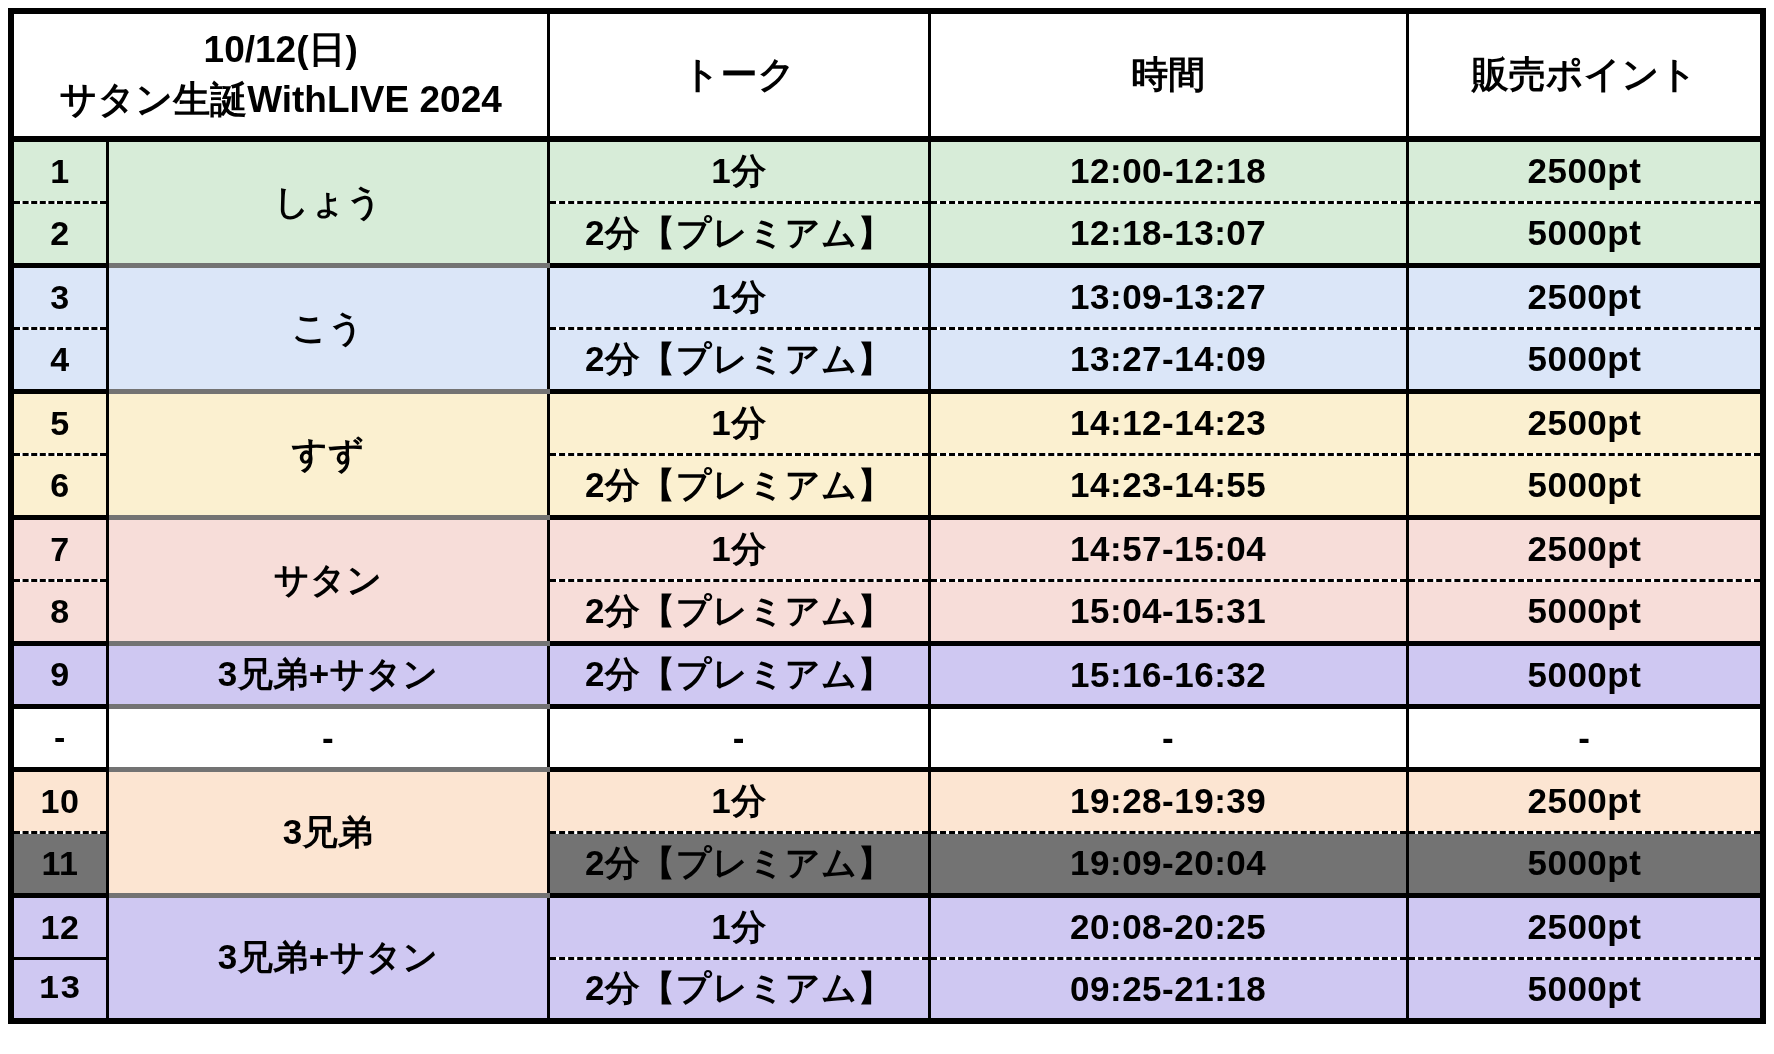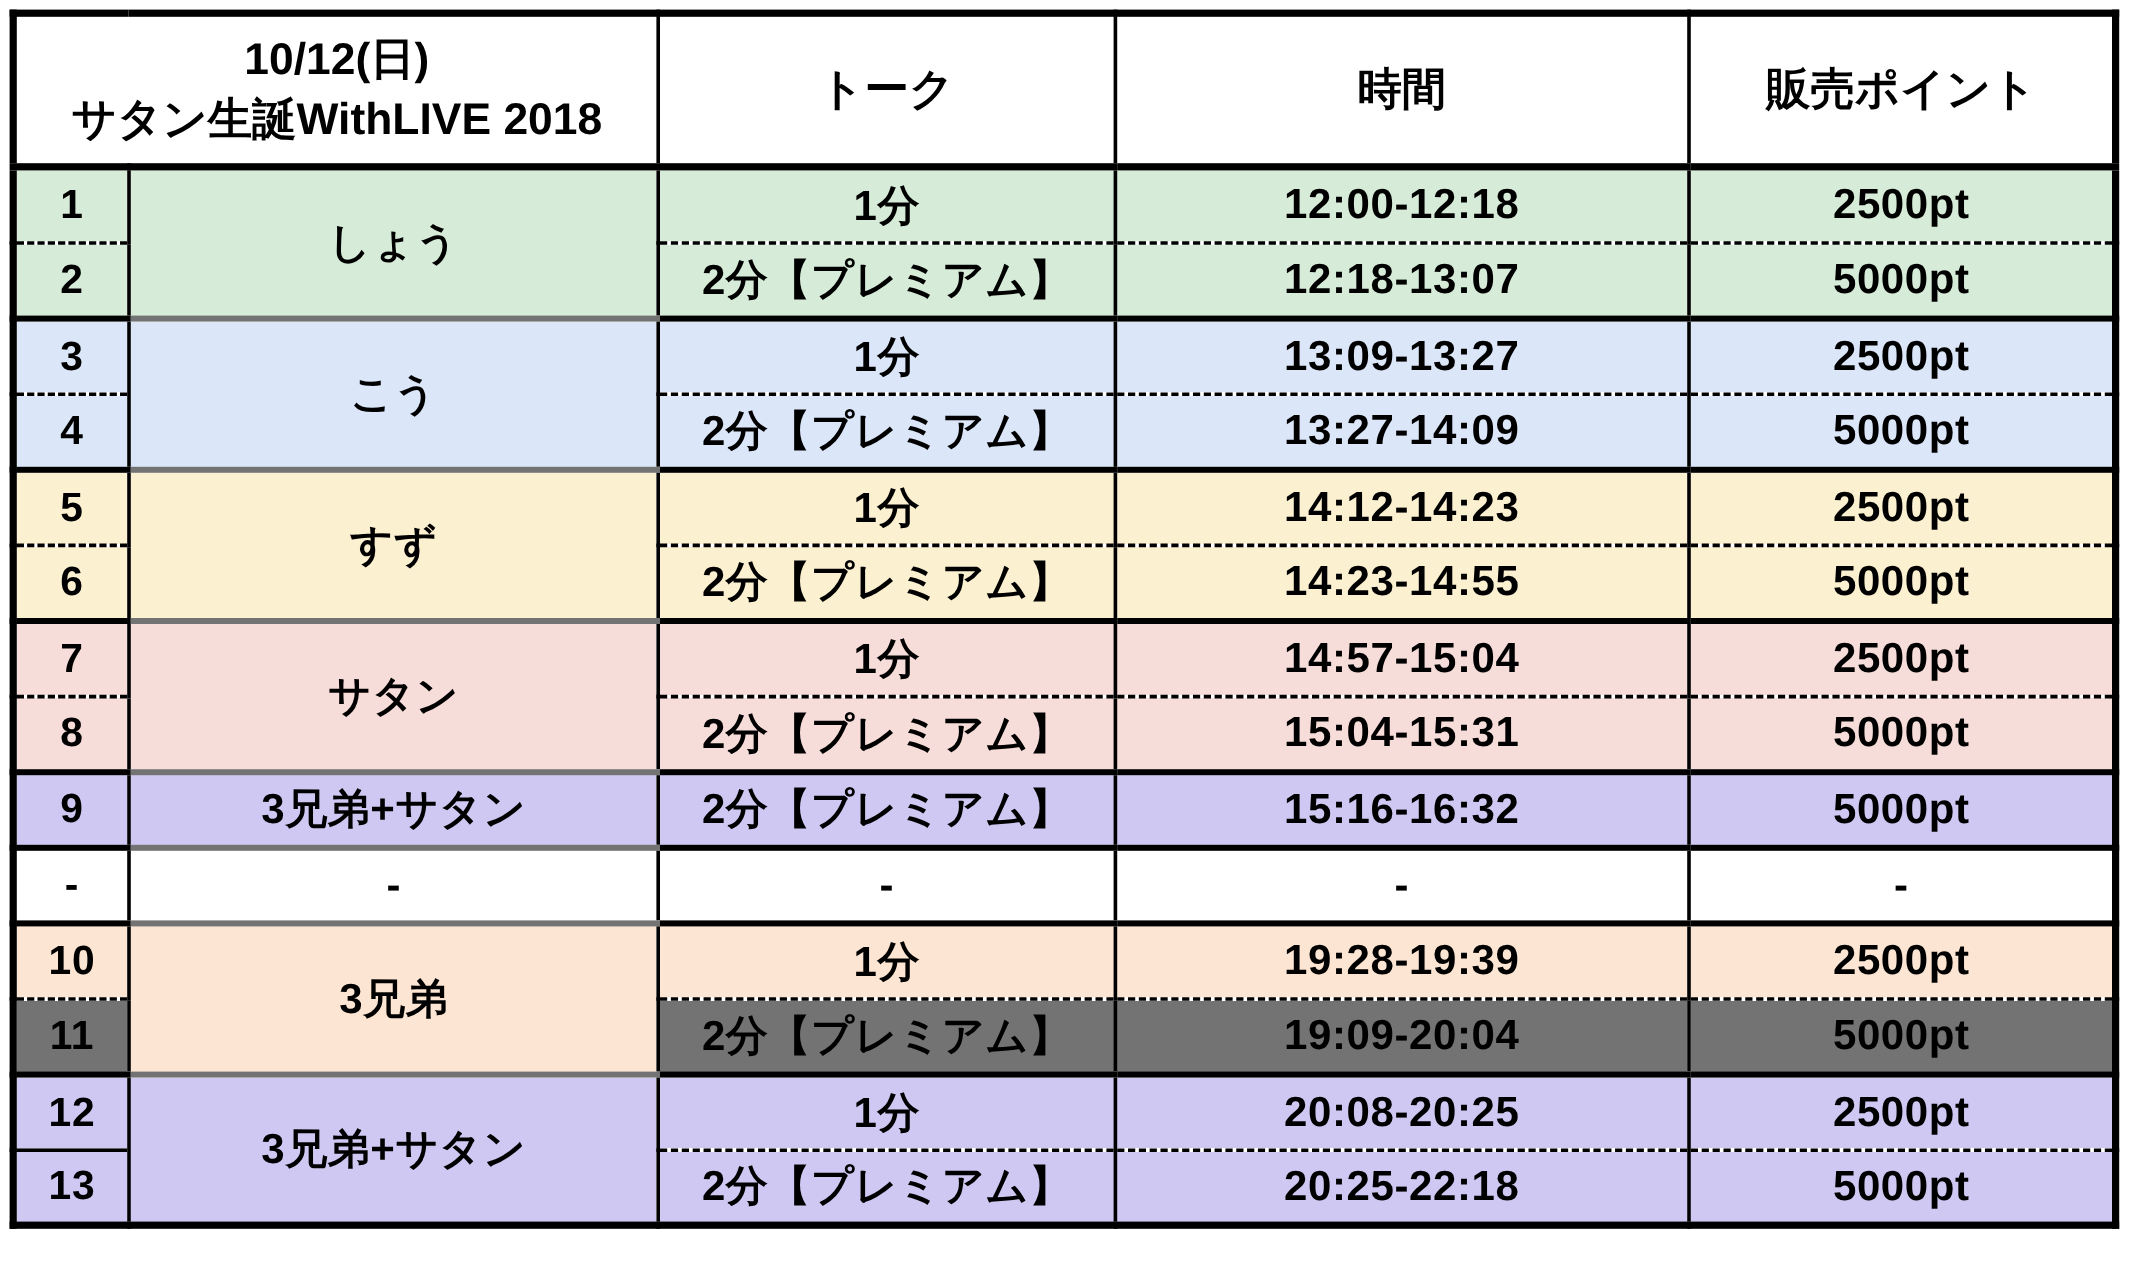--- a/index.html
+++ b/index.html
@@ -40,42 +40,42 @@
   .header-row { height: 128px; }
   tbody tr { height: 63px; }
   tbody td { font-size: 35px; letter-spacing: 0.5px; }
   td.no-cell { font-size: 34px; }
   .title-line { line-height: 1.35; font-size: 37px; font-weight: bold; }
   
   tr.group-start td { border-top: 5px solid #000000; }
   
   tr.sub-row td { border-top: 3px dashed #000000; }
   
-  tr.sub-row td.solid-sep { border-top: 3px solid #000000; }
+  tr.sub-row td.solid-sep { border-top: 3px solid #000000; font-family: Liberation Mono, monospace; }
   
   td.name-cell { border-top: none; }
   tr.group-start td.name-cell { border-top: 5px solid #737373; }
 </style>
 </head>
 <body>
 
 <div class="page">
   <table class="schedule">
     <colgroup>
       <col style="width:5.5%">
       <col style="width:25.2%">
       <col style="width:21.7%">
       <col style="width:27.3%">
       <col style="width:20.3%">
     </colgroup>
     <thead>
       <tr class="header-row">
         <th colspan="2">
           <div class="title-line">10/12(日)</div>
-          <div class="title-line">サタン生誕WithLIVE 2018</div>
+          <div class="title-line">サタン生誕WithLIVE 2024</div>
         </th>
         <th>トーク</th>
         <th>時間</th>
         <th>販売ポイント</th>
       </tr>
     </thead>
     <tbody>
 
       <tr style="background-color: rgb(215, 236, 216);">
         <td class="no-cell">1</td>
@@ -166,18 +166,18 @@
       <tr class="group-start" style="background-color: rgb(207, 200, 242);">
         <td class="no-cell">12</td>
         <td class="name-cell" rowspan="2">3兄弟+サタン</td>
         <td>1分</td>
         <td>20:08-20:25</td>
         <td>2500pt</td>
       </tr>
       <tr class="sub-row" style="background-color: rgb(207, 200, 242);">
         <td class="no-cell solid-sep">13</td>
         <td>2分【プレミアム】</td>
-        <td>20:25-22:18</td>
+        <td>09:25-21:18</td>
         <td>5000pt</td>
       </tr>
     </tbody>
   </table>
 </div>
 
 </body></html>

